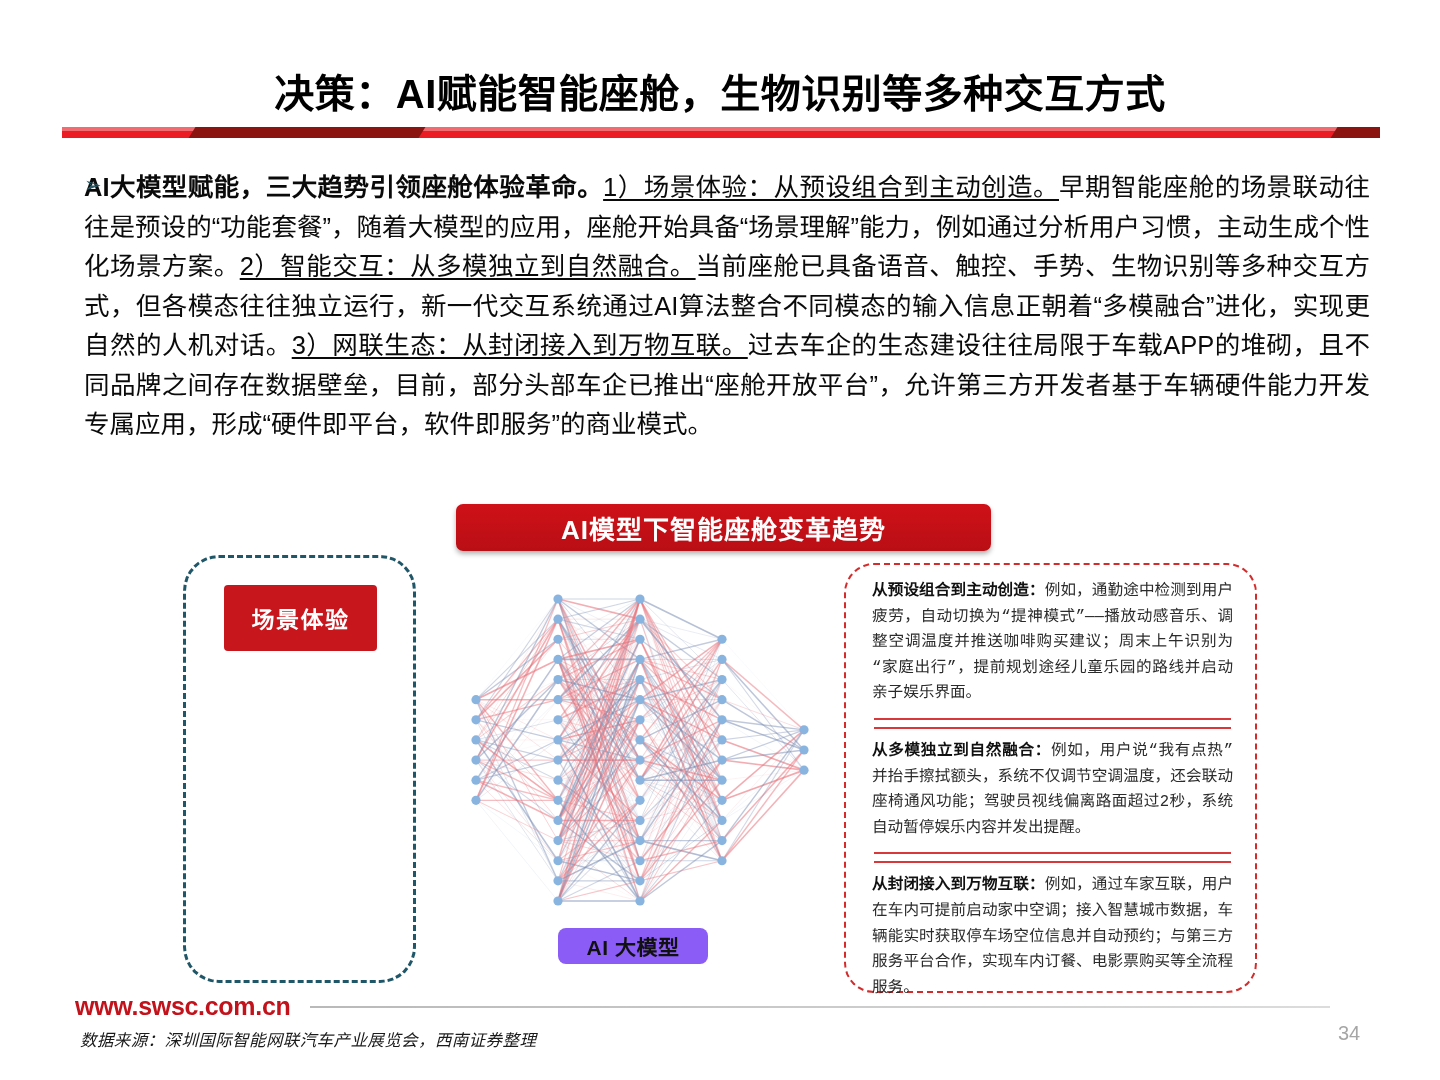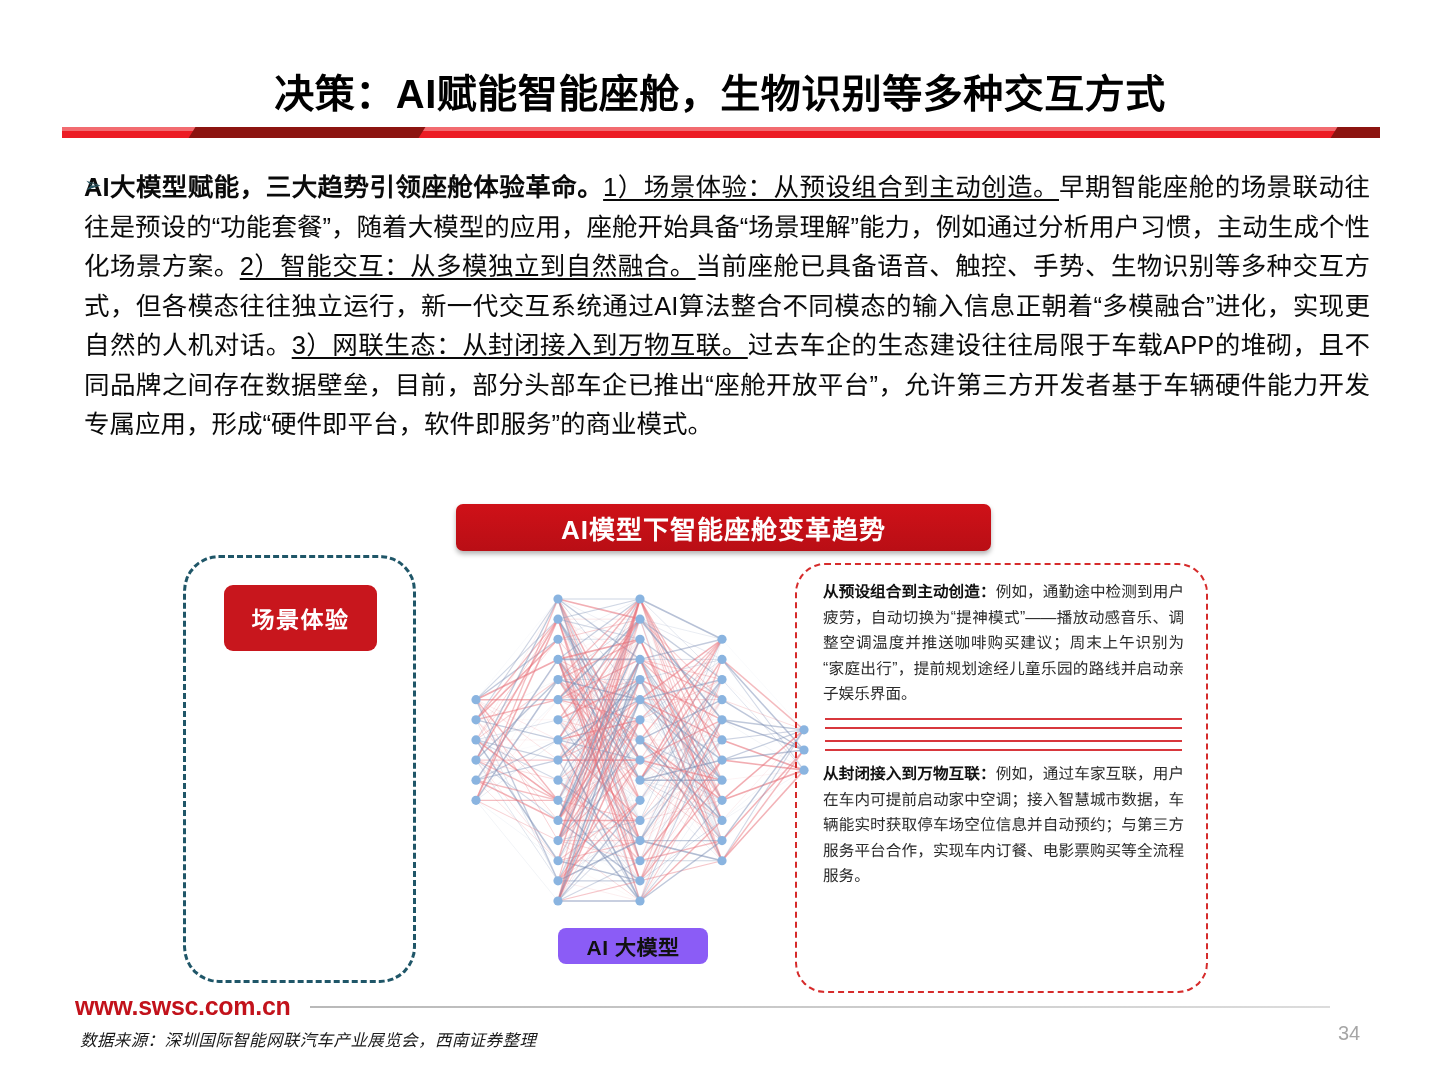--- a/index.html
+++ b/index.html
@@ -100,21 +100,21 @@
     width: 233px; height: 428px;
     border: 3.5px dashed #1F5668;
     border-radius: 36px;
     box-sizing: border-box;
   }
   .pill {
     position: absolute;
     left: 38px;
     width: 153px; height: 66px;
     background: #C8161D;
-    border-radius: 9px;
+    border-radius: 4px;
     color: #ffffff;
     font-size: 23px;
     font-weight: bold;
     display: flex;
     align-items: center;
     justify-content: center;
     letter-spacing: 1.5px;
   }
   #pill-0 { top: 27px; }
   #pill-1 { top: 177px; }
@@ -134,26 +134,27 @@
     background: #8b5cf6;
     border-radius: 8px;
     display: flex; align-items: center; justify-content: center;
     font-size: 21px; font-weight: bold; color: #111;
     letter-spacing: 0.5px;
   }
 
   
   #right-panel {
     position: absolute;
-    top: 563px; left: 795px;
+    top: 563px; left: 844px;
     width: 413px; height: 430px;
     border: 2.6px dashed #D62B2B;
     border-radius: 30px;
     box-sizing: border-box;
     padding: 14px 22px 10px 26px;
+    font-family: Liberation Mono, monospace;
   }
   .note { }
   .note-text {
     font-size: 15.6px;
     line-height: 25.6px;
     color: #2b2b2b;
     text-align: justify;
   }
   .note-text .nb {
     font-weight: bold;
@@ -689,20 +690,25 @@
 </div>
 <div id="nn-label">AI 大模型</div>
 
 <div id="right-panel">
   <div class="note">
     <div class="note-text">
       <span class="nb">从预设组合到主动创造：</span><span>例如，通勤途中检测到用户疲劳，自动切换为“提神模式”——播放动感音乐、调整空调温度并推送咖啡购买建议；周末上午识别为“家庭出行”，提前规划途经儿童乐园的路线并启动亲子娱乐界面。</span>
     </div>
   </div>
   <div class="note-sep"></div>
+  <div class="note">
+    <div class="note-text">
+      <span class="nb">从多模独立到自然融合：</span><span>例如，用户说“我有点热”并抬手擦拭额头，系统不仅调节空调温度，还会联动座椅通风功能；驾驶员视线偏离路面超过2秒，系统自动暂停娱乐内容并发出提醒。</span>
+    </div>
+  </div>
   <div class="note-sep"></div>
   <div class="note">
     <div class="note-text">
       <span class="nb">从封闭接入到万物互联：</span><span>例如，通过车家互联，用户在车内可提前启动家中空调；接入智慧城市数据，车辆能实时获取停车场空位信息并自动预约；与第三方服务平台合作，实现车内订餐、电影票购买等全流程服务。</span>
     </div>
   </div>
 </div>
 
 <div id="footer-url">www.swsc.com.cn</div>
 <div id="footer-rule"></div>

